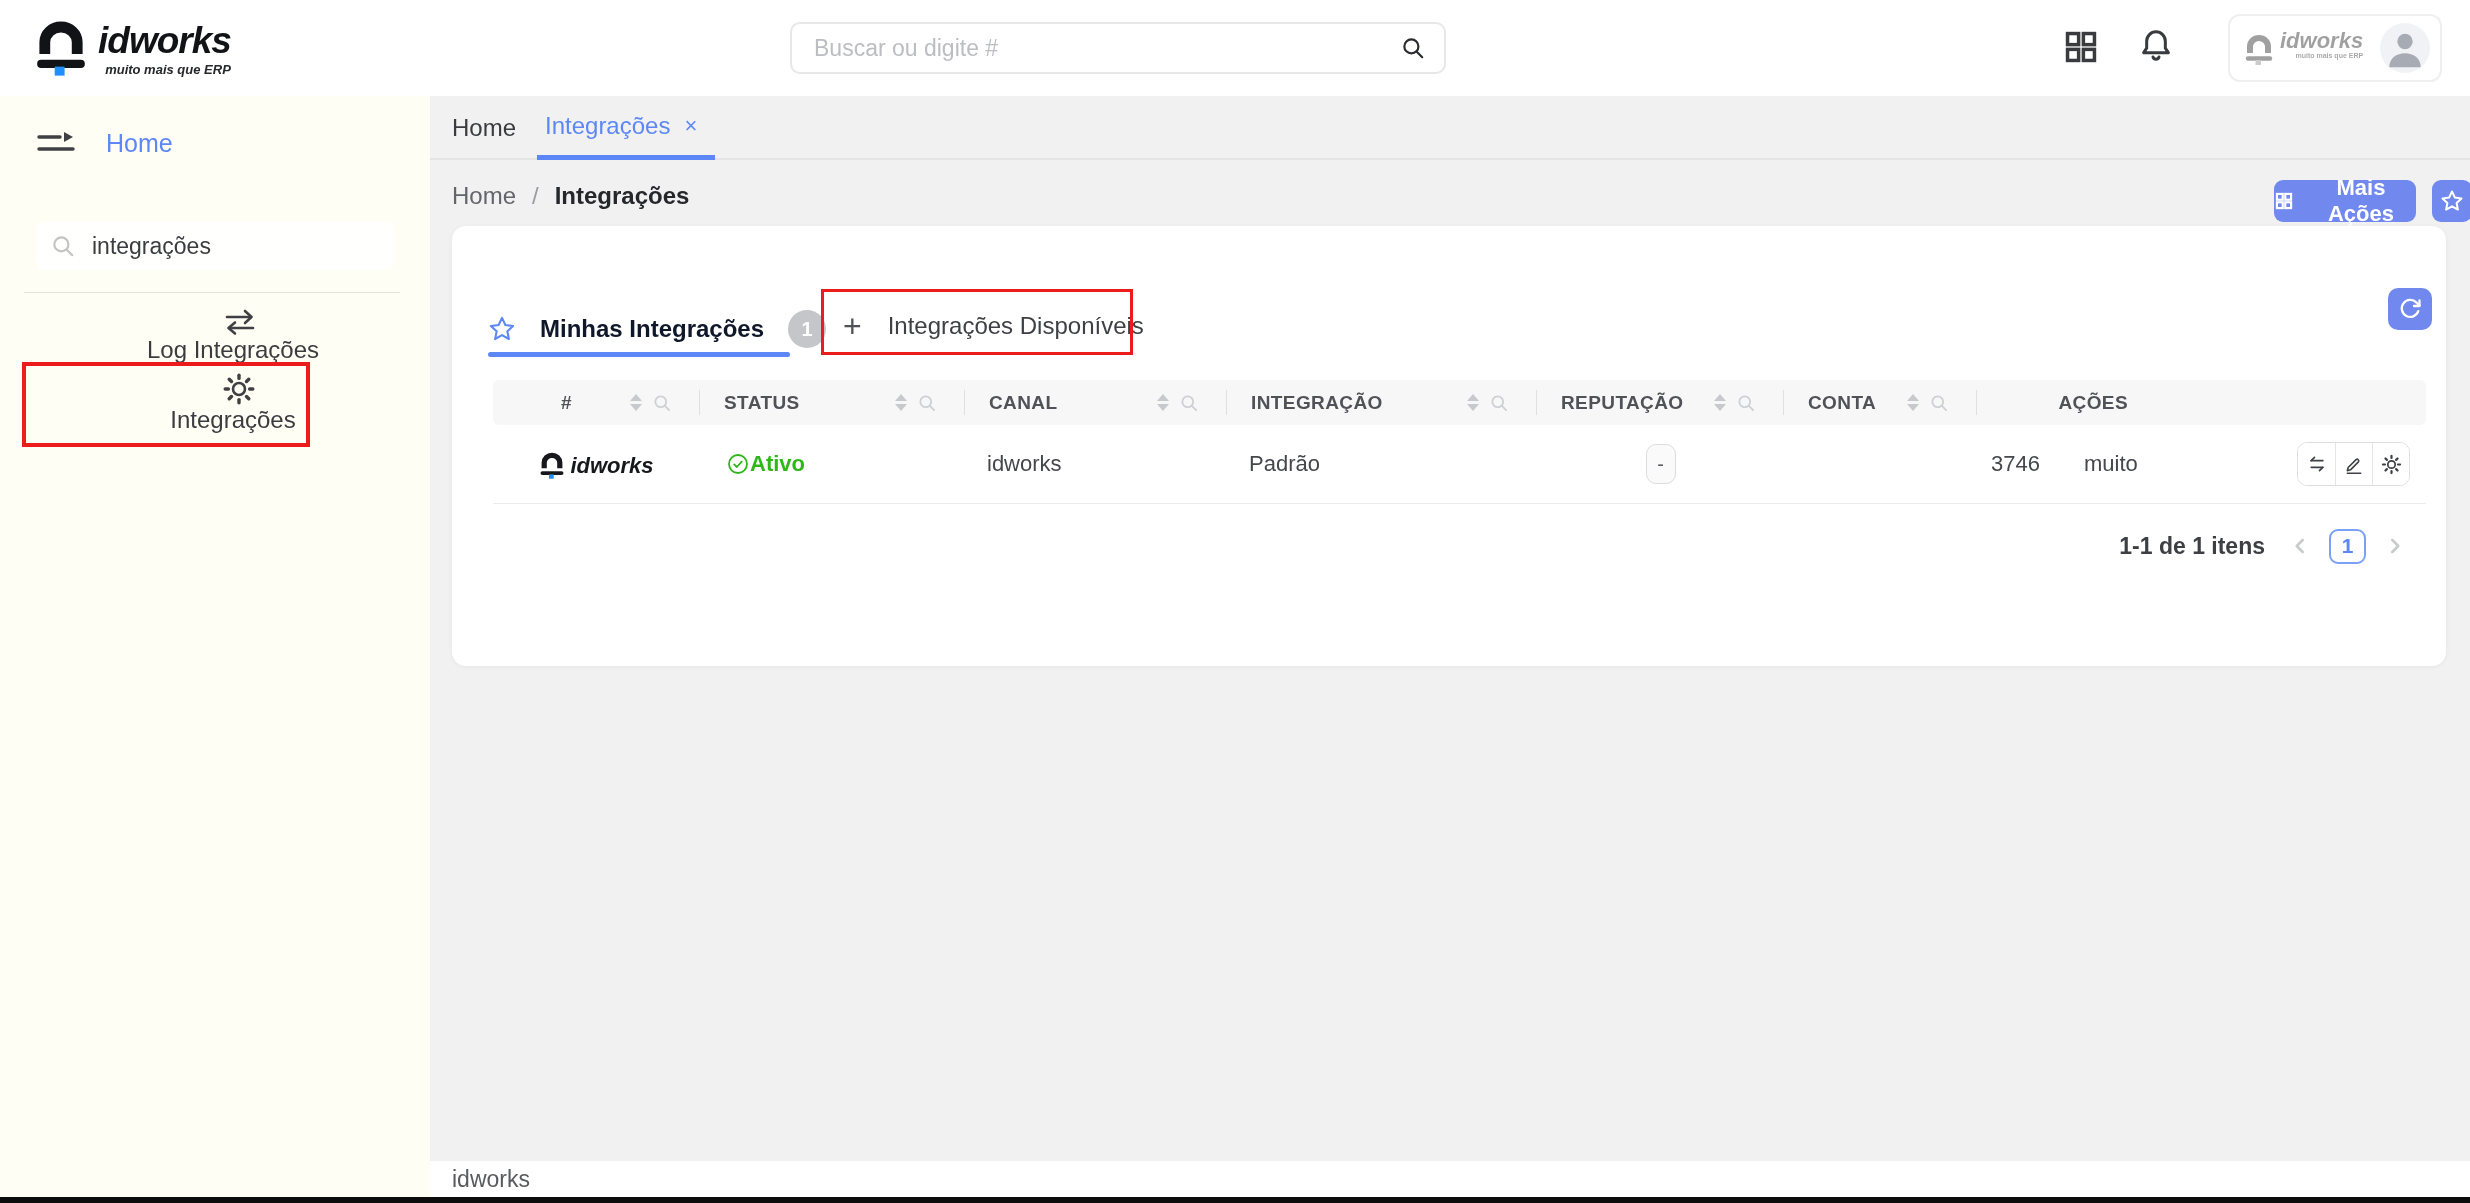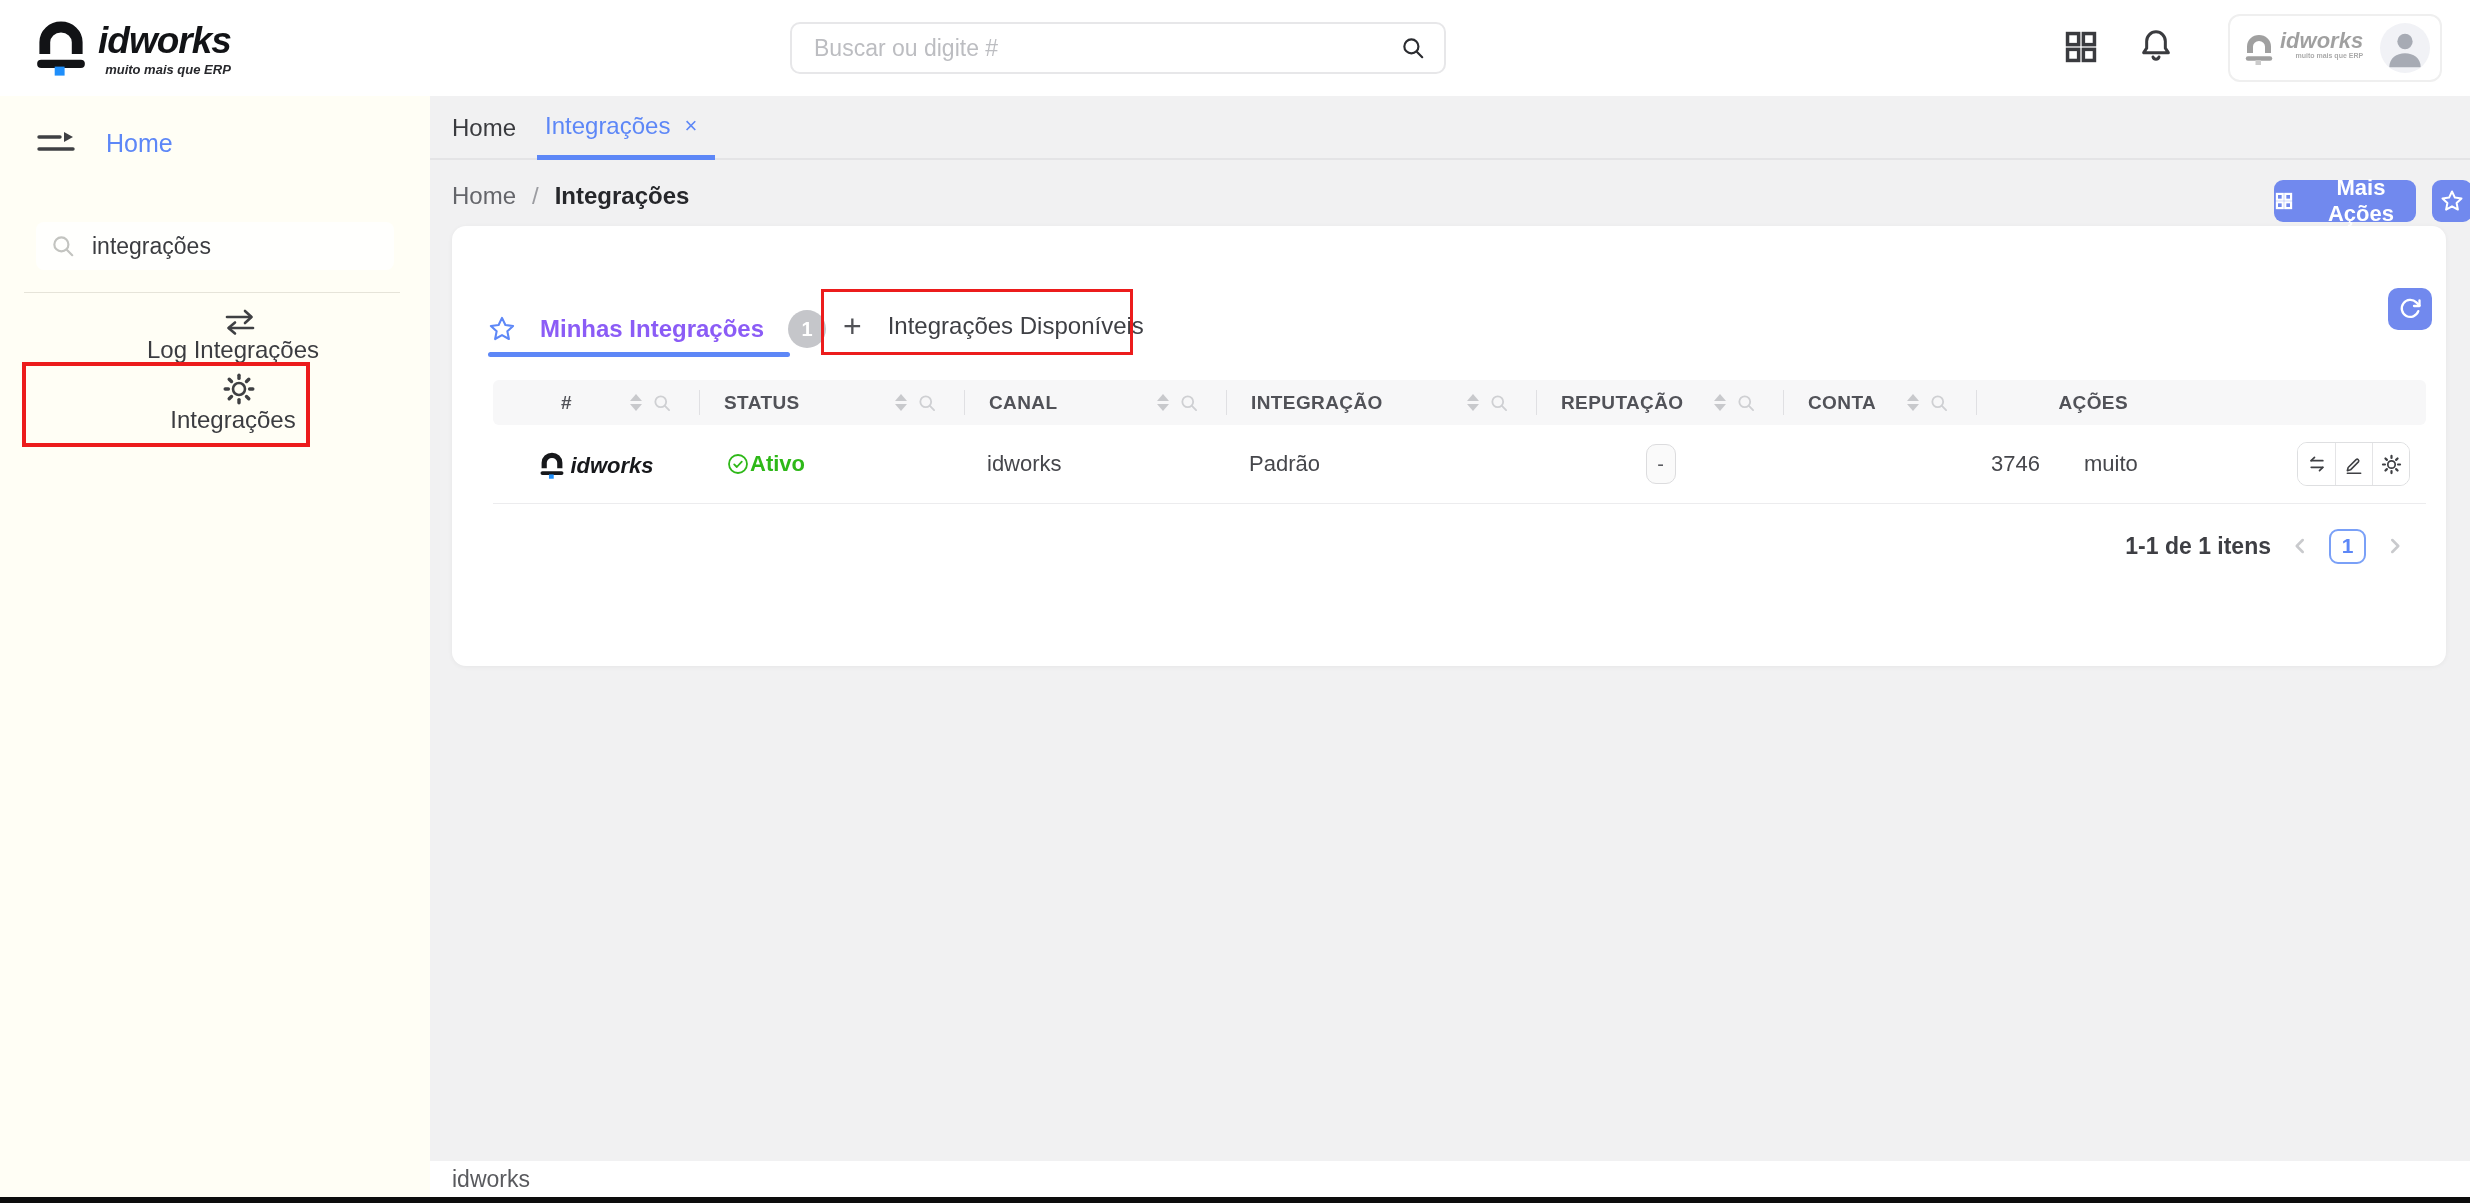--- a/index.html
+++ b/index.html
@@ -51,21 +51,21 @@
   .breadcrumb { position:absolute; left:452px; top:182px; display:flex; align-items:center; gap:16px; font-size:24px; }
   .bc-home { color:#64656a; cursor:pointer; }
   .bc-sep { color:#9b9ca1; }
   .bc-current { color:#26272b; font-weight:700; }
   .btn-mais { position:absolute; left:2274px; top:180px; width:142px; height:42px; border:none; border-radius:9px; background:#7189ee; color:#fff; display:flex; align-items:center; justify-content:center; gap:12px; font-size:22px; font-weight:600; font-family:inherit; cursor:pointer; }
   .btn-star { position:absolute; left:2432px; top:180px; width:40px; height:42px; border:none; border-radius:9px; background:#7189ee; display:flex; align-items:center; justify-content:center; cursor:pointer; }
 
   
   .card { position:absolute; left:452px; top:226px; width:1994px; height:440px; background:#fff; border-radius:14px; box-shadow:0 1px 5px rgba(0,0,0,.05); }
   .ptab-my { position:absolute; left:36px; top:84px; display:flex; align-items:center; gap:24px; cursor:pointer; }
-  .ptab-my-label { color:#8b5cf6; font-size:24px; font-weight:600; }
+  .ptab-my-label { color:#0f172a; font-size:24px; font-weight:600; }
   .ptab-badge { width:38px; height:38px; border-radius:50%; background:#c5c6ca; color:#fff; font-size:20px; font-weight:700; display:flex; align-items:center; justify-content:center; }
   .ptab-underline { position:absolute; left:36px; top:126px; width:302px; height:5px; border-radius:3px; background:#5d87f7; }
   .ptab-avail { position:absolute; left:391px; top:84px; display:flex; align-items:center; gap:26px; cursor:pointer; }
   .ptab-plus { font-size:32px; font-weight:400; color:#515257; line-height:1; }
   .ptab-avail-label { font-size:24px; color:#3f4045; font-weight:500; }
   .red-box-ptab { left:369px; top:63px; width:312px; height:66px; border-width:3px; }
   .btn-refresh { position:absolute; left:1936px; top:62px; width:44px; height:42px; border:none; border-radius:10px; background:#7189ee; display:flex; align-items:center; justify-content:center; cursor:pointer; }
 
   
   .table { position:absolute; left:41px; top:154px; width:1933px; }
@@ -89,21 +89,21 @@
   .row-brand-name { font-size:22px; font-weight:800; font-style:italic; color:#17181b; margin-top:4px; }
   .td-status { padding-left:26px; color:#2eb818; font-weight:800; }
   .td-pl { padding-left:22px; }
   .rep-badge { width:30px; height:40px; border:1px solid #dcdcde; border-radius:10px; background:#fafafa; color:#5a5b60; font-size:20px; display:flex; align-items:center; justify-content:center; cursor:pointer; }
   .td-end { justify-content:flex-end; padding-right:22px; }
   .action-group { display:flex; border:1px solid #dedfe1; border-radius:10px; overflow:hidden; background:#fff; margin-right:-2px; }
   .action-btn { width:37px; height:42px; border:none; background:#fff; display:flex; align-items:center; justify-content:center; cursor:pointer; color:#3f4044; }
   .action-btn + .action-btn { border-left:1px solid #e4e4e6; }
 
   .pagination { position:absolute; right:38px; top:300px; height:40px; display:flex; align-items:center; gap:16px; }
-  .pg-summary { font-size:23px; font-weight:600; color:#3e3f44; }
+  .pg-summary { font-size:23px; font-weight:600; color:#3e3f44; margin-right:6px; }
   .pg-nav { background:none; border:none; color:#c9cacd; cursor:pointer; display:flex; align-items:center; }
   .pg-page { width:37px; height:35px; border:2px solid #7aa0f7; border-radius:9px; background:#fff; color:#5d87f7; font-size:21px; font-weight:700; display:flex; align-items:center; justify-content:center; cursor:pointer; }
 
   
   .footer { position:absolute; left:430px; top:1161px; width:2040px; height:36px; background:#fff; display:flex; align-items:center; }
   .footer-text { margin-left:22px; font-size:23px; color:#595a5e; }
   .black-bar { position:absolute; left:0; top:1197px; width:2470px; height:6px; background:#0c0c0c; }
 </style>
 </head>
 <body>

